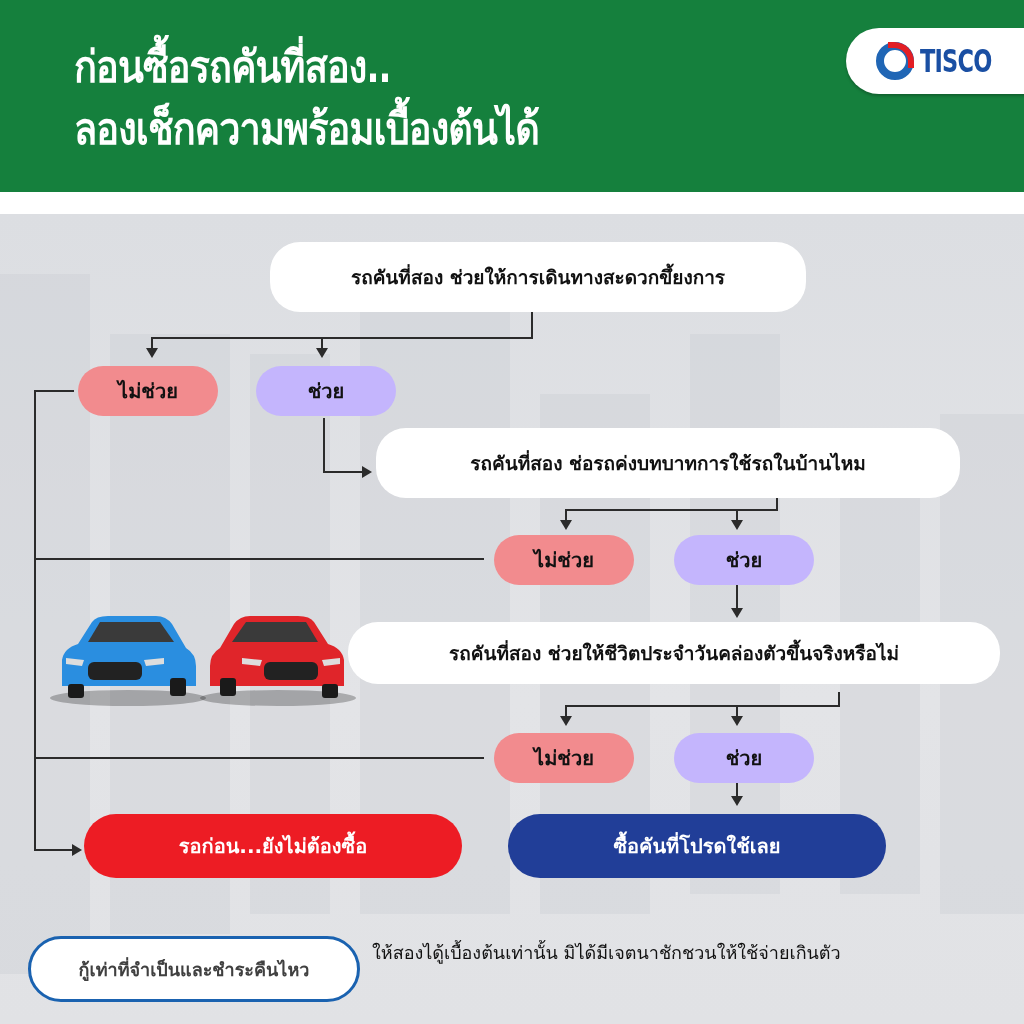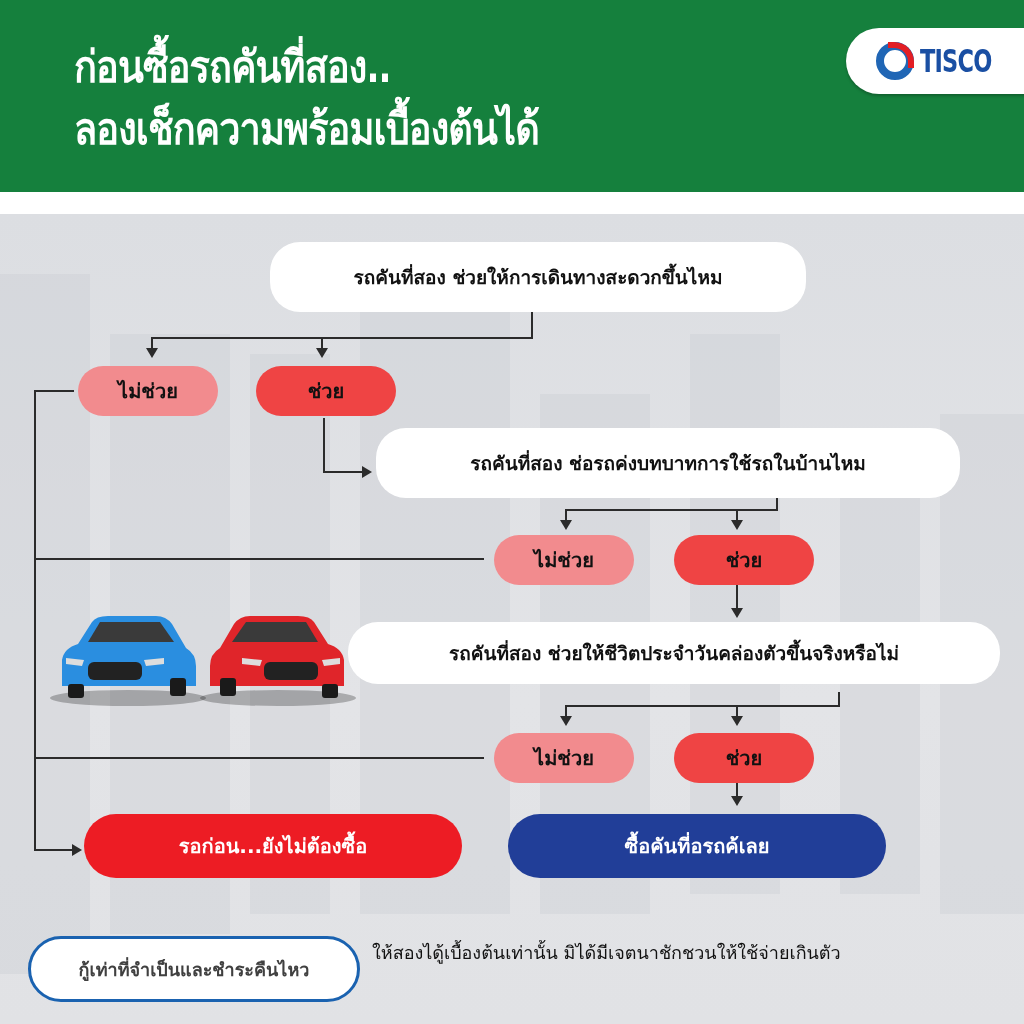--- a/index.html
+++ b/index.html
@@ -54,21 +54,21 @@
     position: absolute; background: #ffffff; border-radius: 30px;
     display: flex; align-items: center; justify-content: center;
     color: #111; font-size: 19px; font-weight: bold; white-space: nowrap;
   }
   .pill {
     position: absolute; border-radius: 26px; height: 50px;
     display: flex; align-items: center; justify-content: center;
     color: #111; font-weight: bold; font-size: 20px;
   }
   .pill.no { background: #f28b8e; }
-  .pill.yes { background: #ef4444; align-items: center; }
+  .pill.yes { background: #c4b5fd; align-items: center; }
   .result {
     position: absolute; height: 64px; border-radius: 32px;
     display: flex; align-items: center; justify-content: center;
     color: #ffffff; font-weight: bold; font-size: 20px;
   }
   .result.wait { background: #ed1c24; }
   .result.buy { background: #213e98; }
   .line { position: absolute; background: #2b2b2b; }
   .arrow-down {
     position: absolute; width: 0; height: 0;
@@ -112,21 +112,21 @@
   <div class="bldg" style="left:110px;top:120px;width:120px;height:600px;"></div>
   <div class="bldg" style="left:250px;top:140px;width:80px;height:560px;"></div>
   <div class="bldg" style="left:360px;top:60px;width:150px;height:640px;"></div>
   <div class="bldg" style="left:540px;top:180px;width:110px;height:520px;"></div>
   <div class="bldg" style="left:690px;top:120px;width:90px;height:560px;"></div>
   <div class="bldg" style="left:840px;top:280px;width:80px;height:400px;"></div>
   <div class="bldg" style="left:940px;top:200px;width:84px;height:500px;"></div>
 </div>
 
 <div class="q-box" style="left:270px;top:242px;width:536px;height:70px;">
-  <span>รถคันที่สอง ช่วยให้การเดินทางสะดวกขึ้นไหม</span>
+  <span>รถคันที่สอง ช่วยให้การเดินทางสะดวกขึ้ยงการ</span>
 </div>
 
 <div class="line" style="left:531px;top:312px;width:2px;height:26px;"></div>
 <div class="line" style="left:151px;top:337px;width:382px;height:2px;"></div>
 <div class="line" style="left:151px;top:337px;width:2px;height:12px;"></div>
 <div class="arrow-down" style="left:146px;top:348px;"></div>
 <div class="line" style="left:321px;top:337px;width:2px;height:12px;"></div>
 <div class="arrow-down" style="left:316px;top:348px;"></div>
 
 <div class="pill no" style="left:78px;top:366px;width:140px;">
@@ -205,21 +205,21 @@
 <div class="line" style="left:34px;top:757px;width:450px;height:2px;"></div>
 <div class="line" style="left:736px;top:783px;width:2px;height:14px;"></div>
 <div class="arrow-down" style="left:731px;top:796px;"></div>
 
 <div class="line" style="left:34px;top:849px;width:40px;height:2px;"></div>
 <div class="arrow-right" style="left:72px;top:844px;"></div>
 <div class="result wait" style="left:84px;top:814px;width:378px;">
   <span>รอก่อน...ยังไม่ต้องซื้อ</span>
 </div>
 <div class="result buy" style="left:508px;top:814px;width:378px;">
-  <span>ซื้อคันที่อรถค้เลย</span>
+  <span>ซื้อคันที่โปรดใช้เลย</span>
 </div>
 
 <div class="note-pill">
   <span>กู้เท่าที่จำเป็นและชำระคืนไหว</span>
 </div>
 <div class="disclaimer">
   <div>ให้สองไดู้เบื้องต้นเท่านั้น มิได้มีเจตนาชักชวนให้ใช้จ่ายเกินตัว</div>
 </div>
 
 </body></html>

